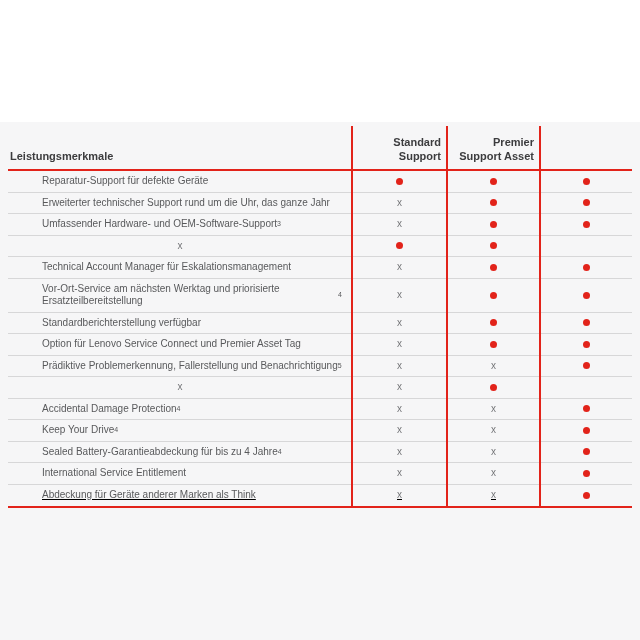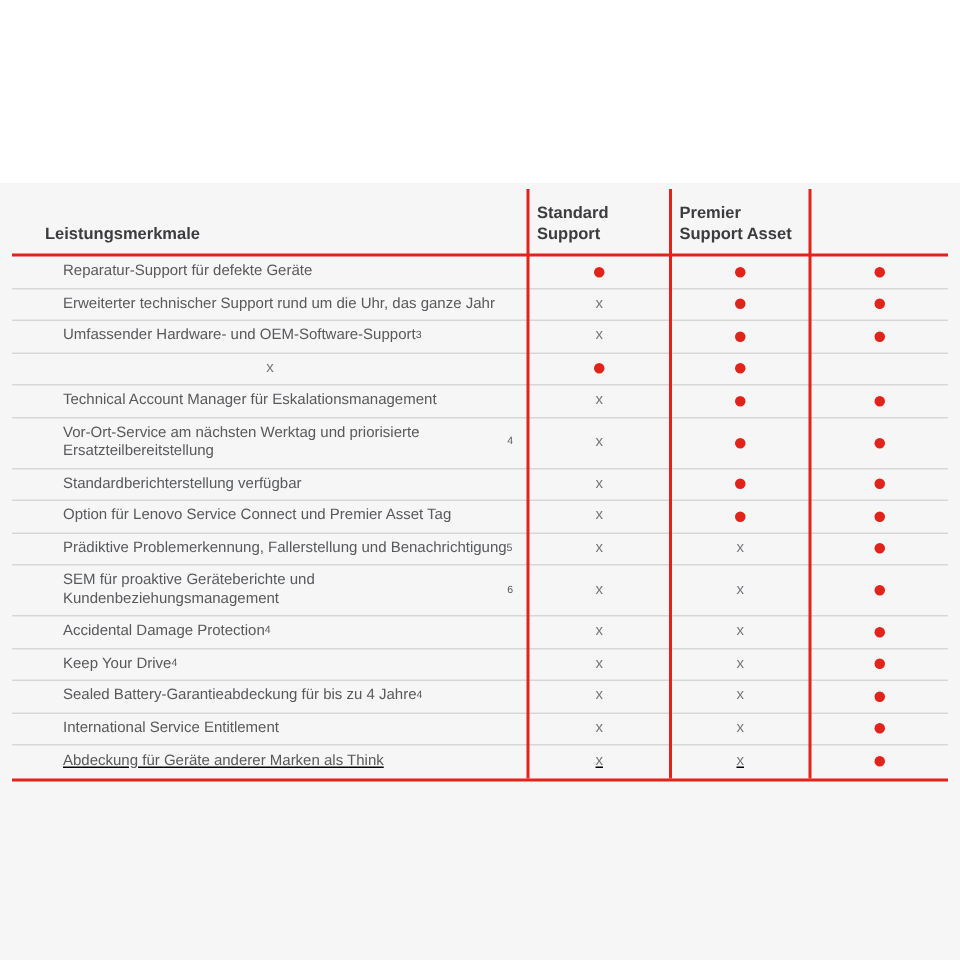--- a/index.html
+++ b/index.html
@@ -37,32 +37,31 @@
   .t-header {
     display: grid;
     grid-template-columns: 344px 95px 93px 92px;
     min-height: 45px;
     border-bottom: 2px solid #e2231a;
   }
   .t-header .hcell {
     display: flex;
     align-items: flex-end;
     justify-content: center;
-    text-align: left;
+    text-align: right;
     font-size: 11px;
     font-weight: bold;
     color: #3c3c3e;
     line-height: 14px;
     padding: 4px 6px 6px 6px;
   }
   .t-header .hcell.feature-head {
     justify-content: flex-start;
     text-align: right;
     padding-left: 2px;
-    margin-left: 20px;
   }
   .t-body .row {
     display: grid;
     grid-template-columns: 344px 95px 93px 92px;
     min-height: 21.5px;
     border-bottom: 1px solid #d7d7d8;
   }
   .t-body .row:last-child { border-bottom: none; text-decoration: underline; }
   .cell.feature {
     display: flex;
@@ -237,24 +236,20 @@
           </div>
     <div class="cell val">
             <span class="xmark">x</span>
           </div>
     <div class="cell val">
             <span class="dot"></span>
           </div>
   </div>
 
   <div class="row">
-    <div class="cell feature">
-            <span class="feature-text">SEM für proaktive Geräteberichte und Kundenbeziehungsmanagement</span>
-            <sup>6</sup>
-          </div>
     <div class="cell val">
             <span class="xmark">x</span>
           </div>
     <div class="cell val">
             <span class="xmark">x</span>
           </div>
     <div class="cell val">
             <span class="dot"></span>
           </div>
   </div>

